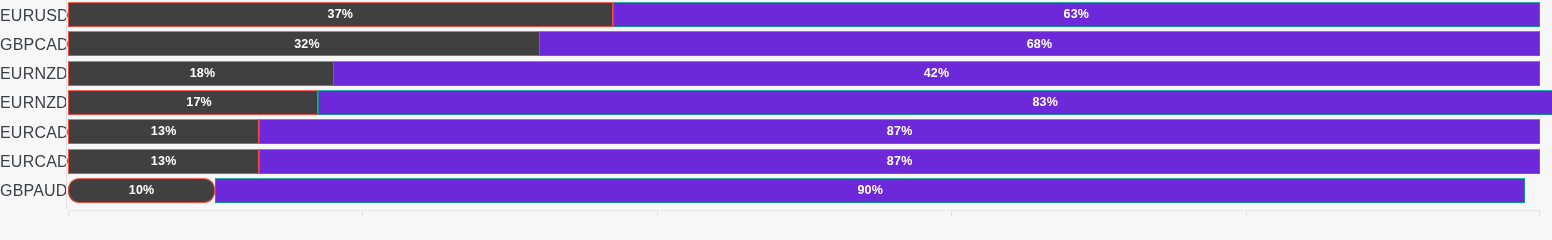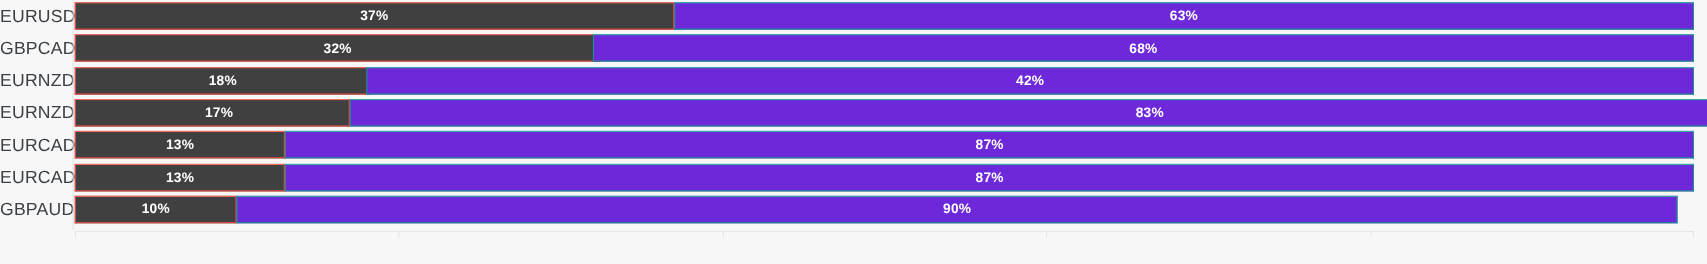--- a/index.html
+++ b/index.html
@@ -163,21 +163,21 @@
         </div>
         <div class="row" style="top: 148.5px;">
           <div class="seg neg" style="width: 191.36px;">
             <span class="seg-label">13%</span>
           </div>
           <div class="seg pos" style="left: 191.36px; width: 1280.64px;">
             <span class="seg-label">87%</span>
           </div>
         </div>
         <div class="row" style="top: 177.8px;">
-          <div class="seg neg" style="width: 147.2px;">
+          <div class="seg neg" style="width: 147.2px; border-radius: 11px;">
             <span class="seg-label">10%</span>
           </div>
           <div class="seg pos" style="left: 147.2px; width: 1310px; text-align: center;">
             <span class="seg-label">90%</span>
           </div>
         </div>
       </div>
   </div>
 
 </div>

